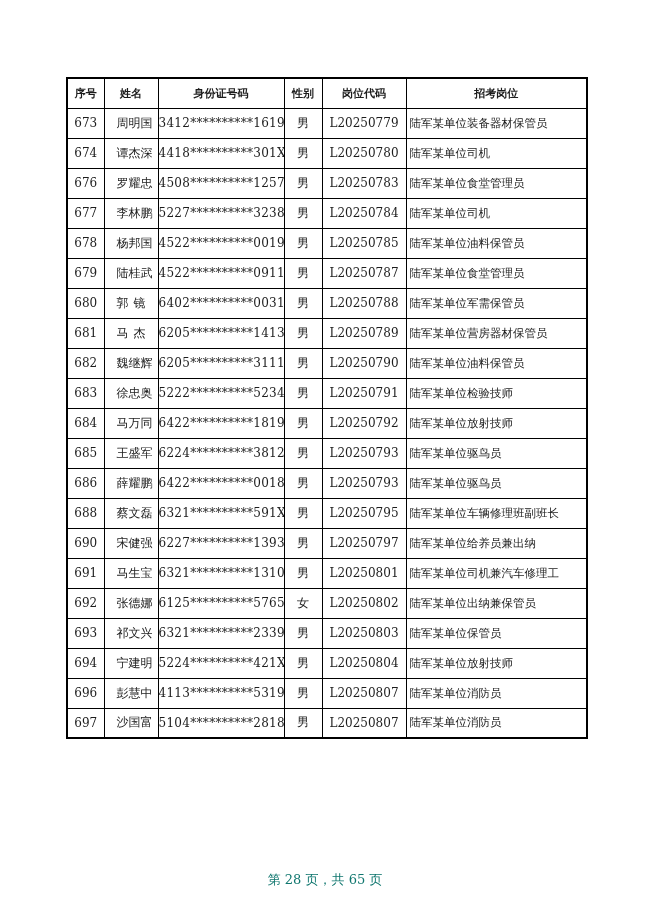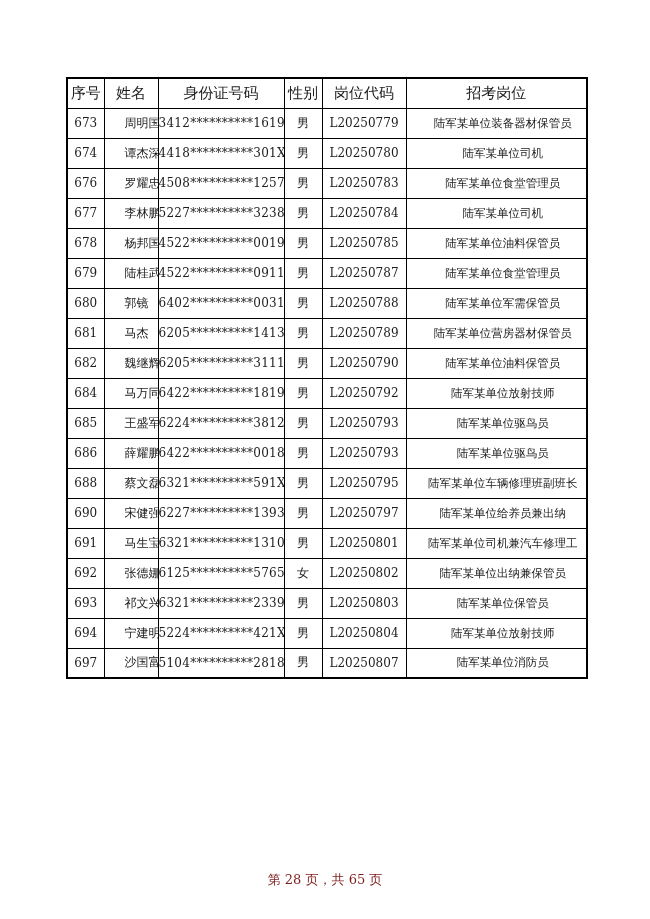--- a/index.html
+++ b/index.html
@@ -28,42 +28,42 @@
     border: 1px solid #000000;
     height: 30px;
     padding: 0;
     font-size: 12px;
     text-align: center;
     vertical-align: middle;
     white-space: nowrap;
     overflow: hidden;
   }
   .roster th {
-    font-weight: normal;
-    font-size: 15px;
+    font-weight: bold;
+    font-size: 11px;
   }
   .roster td.cell-name {
     text-align: justify;
     text-align-last: justify;
     -moz-text-align-last: justify;
-    padding: 0 20px;
+    padding: 0 12px;
   }
   .roster td.cell-id { letter-spacing: 0.3px; }
   .roster td.cell-position {
-    text-align: center;
-    padding-left: 13px;
+    text-align: left;
+    padding-left: 3px;
     font-size: 11.5px;
   }
   .footer {
     position: absolute;
     left: 0; top: 871px;
     width: 650px;
     text-align: center;
     font-size: 13px;
-    color: #7f1d1d;
+    color: #0f766e;
   }
 </style>
 </head>
 <body>
 
 <div class="page">
 
   <table class="roster">
     <colgroup>
       <col style="width:37px">
@@ -151,20 +151,28 @@
       </tr>
         <tr>
         <td class="cell-seq">682</td>
         <td class="cell-name">魏继辉</td>
         <td class="cell-id">6205**********3111</td>
         <td class="cell-gender">男</td>
         <td class="cell-code">L20250790</td>
         <td class="cell-position">陆军某单位油料保管员</td>
       </tr>
         <tr>
+        <td class="cell-seq">683</td>
+        <td class="cell-name">徐忠奥</td>
+        <td class="cell-id">5222**********5234</td>
+        <td class="cell-gender">男</td>
+        <td class="cell-code">L20250791</td>
+        <td class="cell-position">陆军某单位检验技师</td>
+      </tr>
+        <tr>
         <td class="cell-seq">684</td>
         <td class="cell-name">马万同</td>
         <td class="cell-id">6422**********1819</td>
         <td class="cell-gender">男</td>
         <td class="cell-code">L20250792</td>
         <td class="cell-position">陆军某单位放射技师</td>
       </tr>
         <tr>
         <td class="cell-seq">685</td>
         <td class="cell-name">王盛军</td>
@@ -223,20 +231,28 @@
       </tr>
         <tr>
         <td class="cell-seq">694</td>
         <td class="cell-name">宁建明</td>
         <td class="cell-id">5224**********421X</td>
         <td class="cell-gender">男</td>
         <td class="cell-code">L20250804</td>
         <td class="cell-position">陆军某单位放射技师</td>
       </tr>
         <tr>
+        <td class="cell-seq">696</td>
+        <td class="cell-name">彭慧中</td>
+        <td class="cell-id">4113**********5319</td>
+        <td class="cell-gender">男</td>
+        <td class="cell-code">L20250807</td>
+        <td class="cell-position">陆军某单位消防员</td>
+      </tr>
+        <tr>
         <td class="cell-seq">697</td>
         <td class="cell-name">沙国富</td>
         <td class="cell-id">5104**********2818</td>
         <td class="cell-gender">男</td>
         <td class="cell-code">L20250807</td>
         <td class="cell-position">陆军某单位消防员</td>
       </tr>
       </tbody>
   </table>
 

